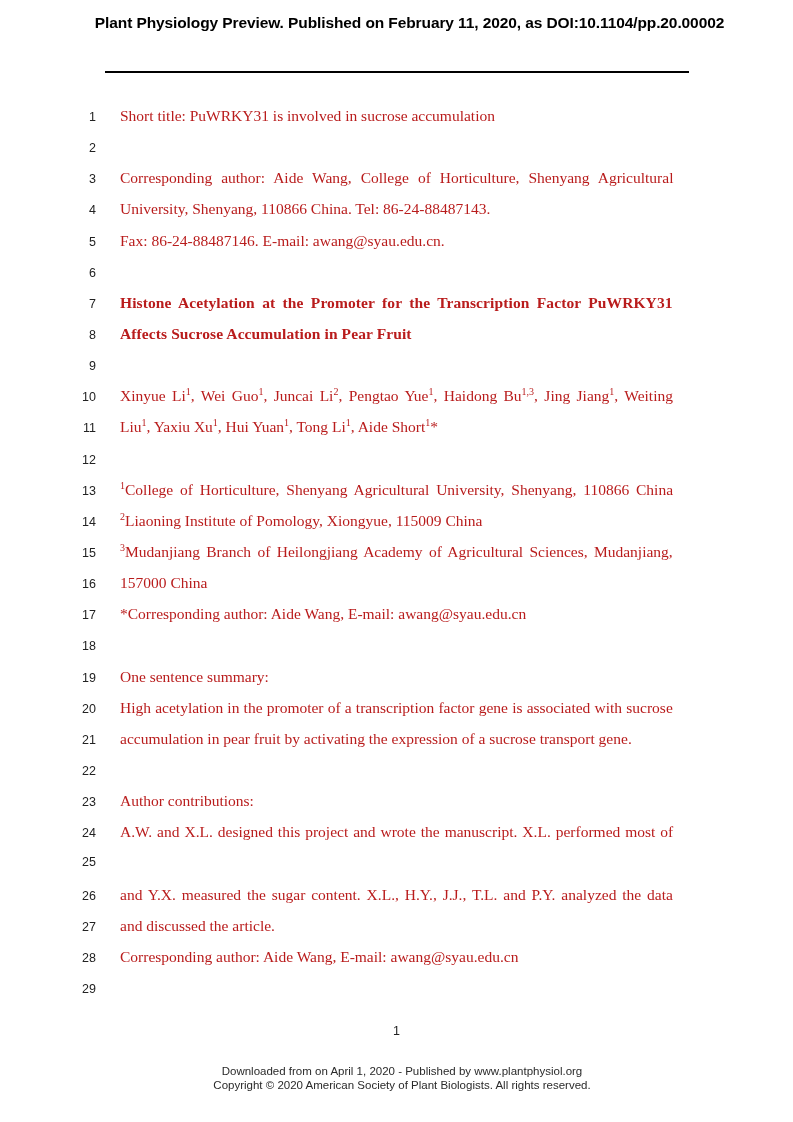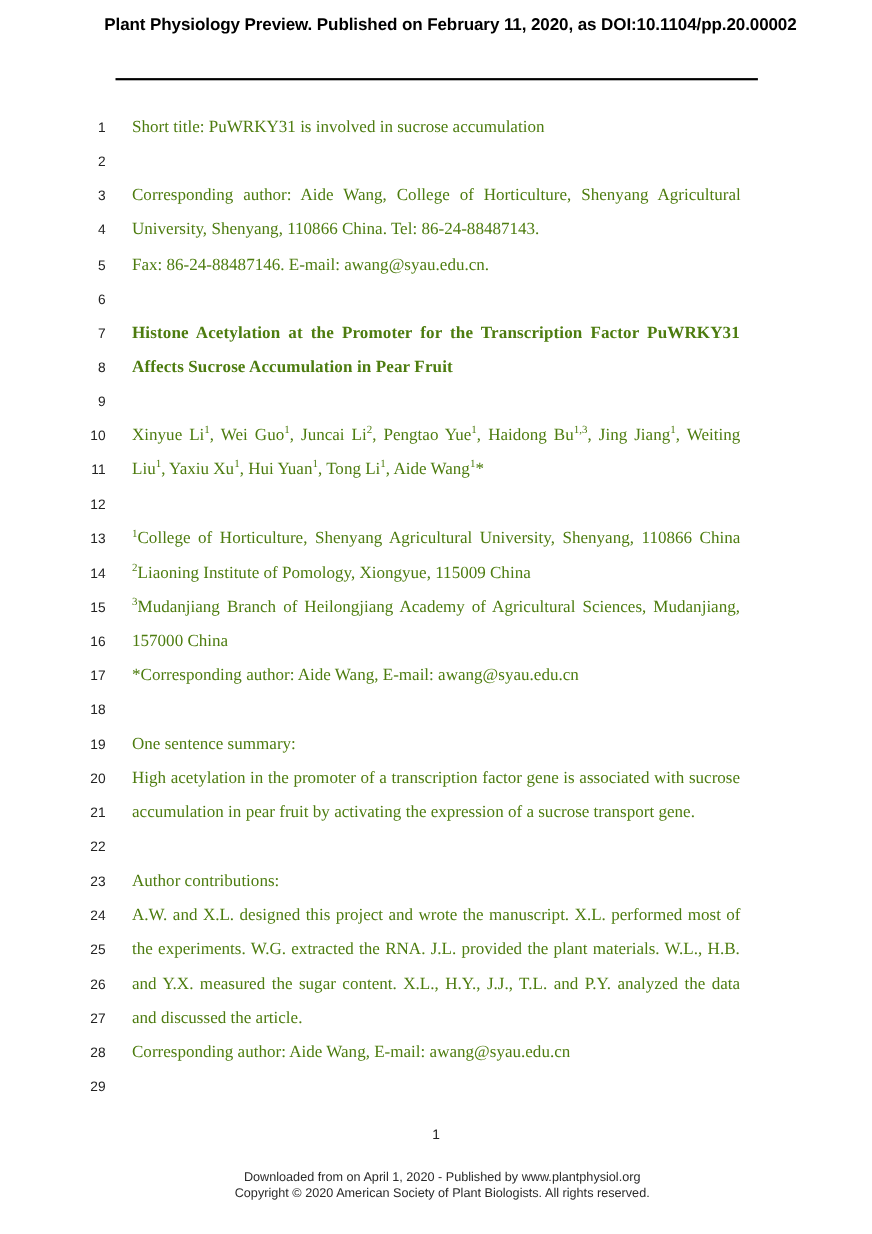--- a/index.html
+++ b/index.html
@@ -54,21 +54,21 @@
     line-height: 31.15px;
     flex: 0 0 auto;
   }
   .line-text {
     box-sizing: border-box;
     width: 553px;
     flex: 0 0 auto;
     font-size: 15.5px;
     line-height: 31.15px;
     white-space: nowrap;
-    color: #4d7c0f;
+    color: #b91c1c;
   }
   .line-text .runs { display: inline-block; white-space: nowrap; }
   .line-text.bold .runs { font-weight: bold; letter-spacing: 0.1px; }
   .line-text sup.sup {
     font-size: 10px;
     line-height: 0;
     vertical-align: super;
     letter-spacing: 0;
   }
   .page-number {
@@ -143,21 +143,21 @@
       <div class="line">
         <span class="num">9</span>
         <span class="line-text"><span class="runs"></span></span>
       </div>
       <div class="line">
         <span class="num">10</span>
         <span class="line-text justify"><span class="runs" style="word-spacing: 2.5px;"><span>Xinyue Li</span><sup class="sup">1</sup><span>, Wei Guo</span><sup class="sup">1</sup><span>, Juncai Li</span><sup class="sup">2</sup><span>, Pengtao Yue</span><sup class="sup">1</sup><span>, Haidong Bu</span><sup class="sup">1,3</sup><span>, Jing Jiang</span><sup class="sup">1</sup><span>, Weiting</span></span></span>
       </div>
       <div class="line">
         <span class="num">11</span>
-        <span class="line-text"><span class="runs"><span>Liu</span><sup class="sup">1</sup><span>, Yaxiu Xu</span><sup class="sup">1</sup><span>, Hui Yuan</span><sup class="sup">1</sup><span>, Tong Li</span><sup class="sup">1</sup><span>, Aide Wang</span><sup class="sup">1</sup><span>*</span></span></span>
+        <span class="line-text"><span class="runs"><span>Liu</span><sup class="sup">1</sup><span>, Yaxiu Xu</span><sup class="sup">1</sup><span>, Hui Yuan</span><sup class="sup">1</sup><span>, Tong Li</span><sup class="sup">1</sup><span>, Aide Short</span><sup class="sup">1</sup><span>*</span></span></span>
       </div>
       <div class="line">
         <span class="num">12</span>
         <span class="line-text"><span class="runs"></span></span>
       </div>
       <div class="line">
         <span class="num">13</span>
         <span class="line-text justify"><span class="runs" style="word-spacing: 3px;"><sup class="sup">1</sup><span>College of Horticulture, Shenyang Agricultural University, Shenyang, 110866 China</span></span></span>
       </div>
       <div class="line">
@@ -199,21 +199,20 @@
       <div class="line">
         <span class="num">23</span>
         <span class="line-text"><span class="runs"><span>Author contributions:</span></span></span>
       </div>
       <div class="line">
         <span class="num">24</span>
         <span class="line-text justify"><span class="runs" style="word-spacing: 1.07692px;"><span>A.W. and X.L. designed this project and wrote the manuscript. X.L. performed most of</span></span></span>
       </div>
       <div class="line">
         <span class="num">25</span>
-        <span class="line-text justify"><span class="runs" style="word-spacing: 0.916667px;"><span>the experiments. W.G. extracted the RNA. J.L. provided the plant materials. W.L., H.B.</span></span></span>
       </div>
       <div class="line">
         <span class="num">26</span>
         <span class="line-text justify"><span class="runs" style="word-spacing: 2px;"><span>and Y.X. measured the sugar content. X.L., H.Y., J.J., T.L. and P.Y. analyzed the data</span></span></span>
       </div>
       <div class="line">
         <span class="num">27</span>
         <span class="line-text"><span class="runs"><span>and discussed the article.</span></span></span>
       </div>
       <div class="line">

